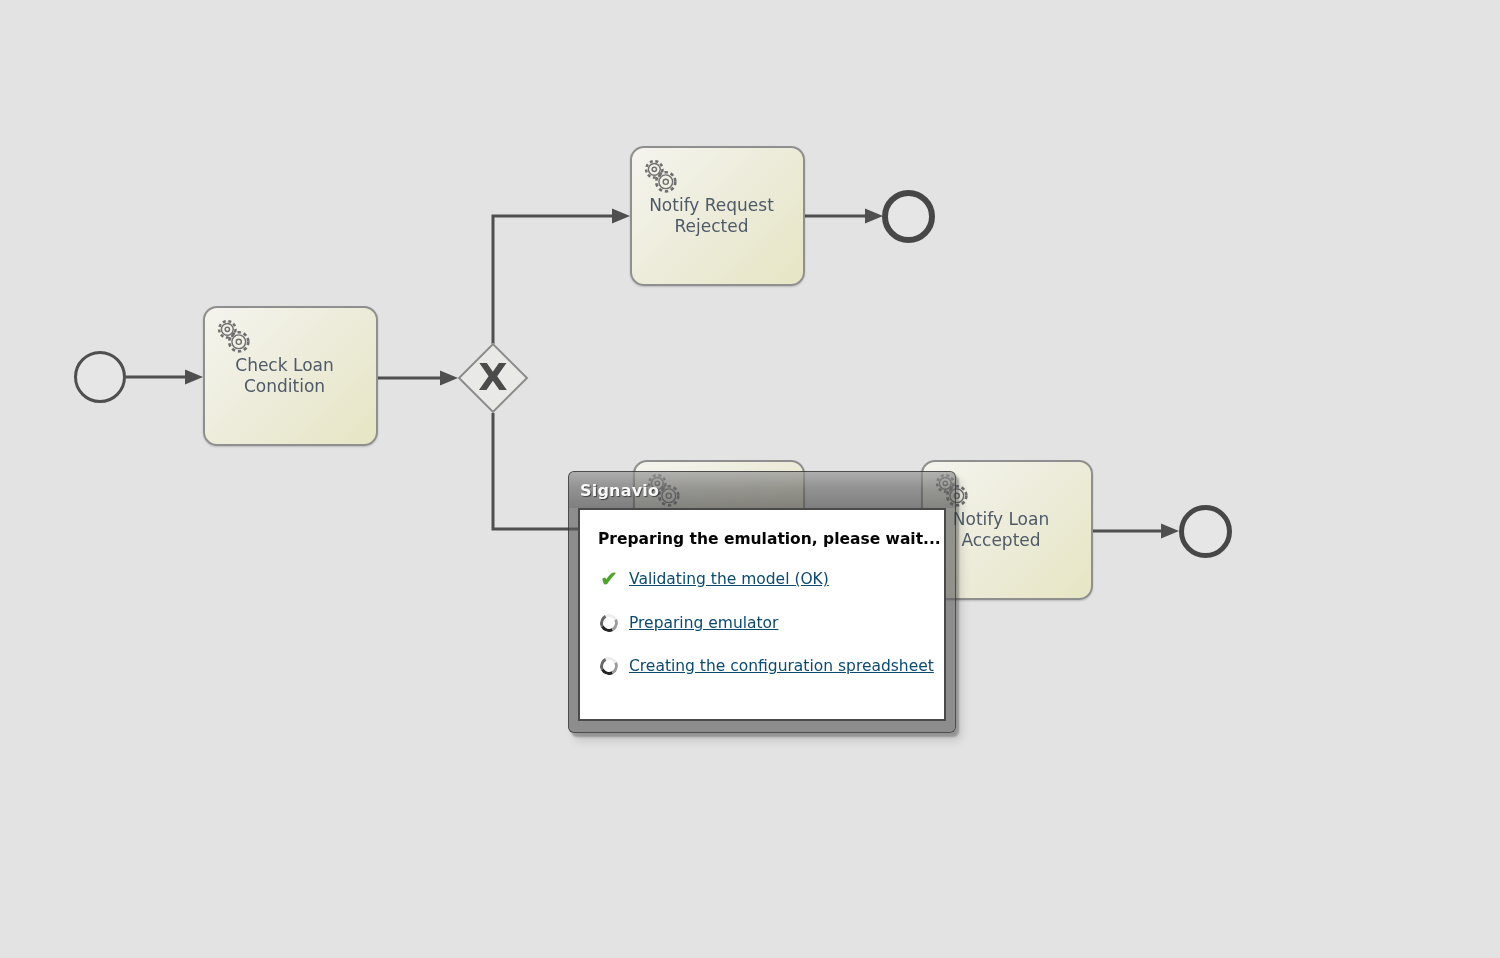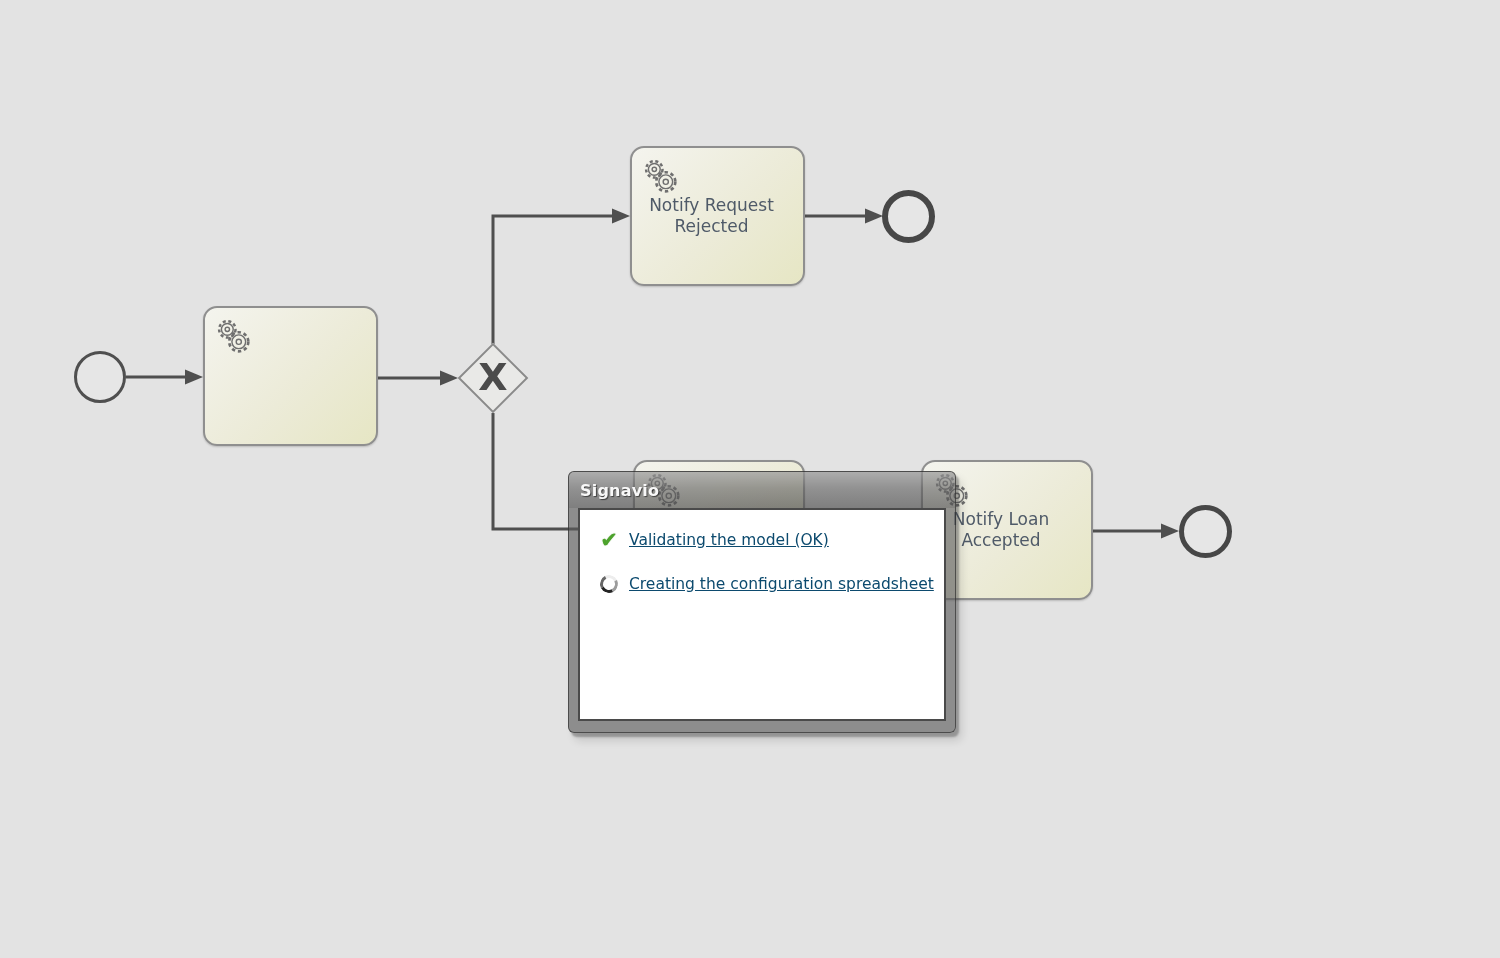--- a/index.html
+++ b/index.html
@@ -121,20 +121,24 @@
     <svg class="gear" viewBox="0 0 44 44" width="42" height="42">
       <g fill="none" stroke="#6f6f6f">
         <circle cx="15" cy="14" r="8.6" stroke-width="2.6" stroke-dasharray="3.2,2.7"></circle>
         <circle cx="15" cy="14" r="6.2" stroke-width="1.5"></circle>
         <circle cx="15" cy="14" r="2.3" stroke-width="1.5"></circle>
         <circle cx="27" cy="27" r="10" stroke-width="2.8" stroke-dasharray="3.6,2.9"></circle>
         <circle cx="27" cy="27" r="7.2" stroke-width="1.5"></circle>
         <circle cx="27" cy="27" r="2.7" stroke-width="1.5"></circle>
       </g>
     </svg>
+    <div class="task-label">
+      <span>Check Loan</span>
+      <span>Condition</span>
+    </div>
   </div>
 
   <div class="gateway">
     <div class="diamond"></div>
     <div class="gw-x">X</div>
   </div>
 
   <div class="task task-rejected">
     <svg class="gear" viewBox="0 0 44 44" width="42" height="42">
       <g fill="none" stroke="#6f6f6f">
@@ -184,26 +188,31 @@
       <span>Notify Loan</span>
       <span>Accepted</span>
     </div>
   </div>
 
   <div class="dialog">
     <div class="dialog-titlebar">
       <span class="dialog-title">Signavio</span>
     </div>
     <div class="dialog-panel">
+      <div class="dialog-heading">Preparing the emulation, please wait...</div>
 
       <div class="step">
         <span class="check-icon">✔</span>
         <span class="step-label">Validating the model (OK)</span>
       </div>
 
+      <div class="step">
+        <span class="spinner-icon"></span>
+        <span class="step-label">Preparing emulator</span>
+      </div>
 
       <div class="step">
         <span class="spinner-icon"></span>
         <span class="step-label">Creating the configuration spreadsheet</span>
       </div>
     </div>
   </div>
 
 </div>
 

